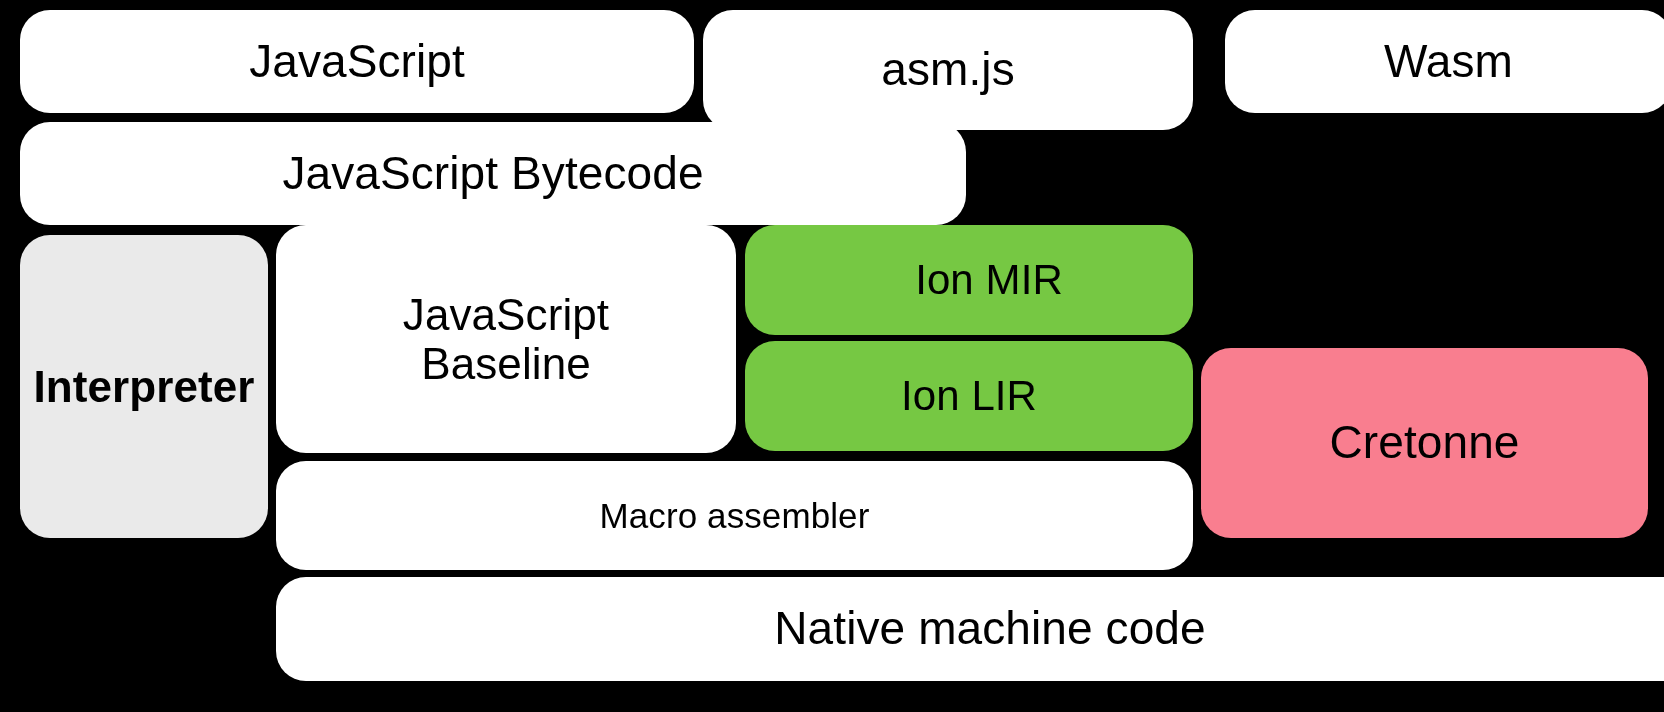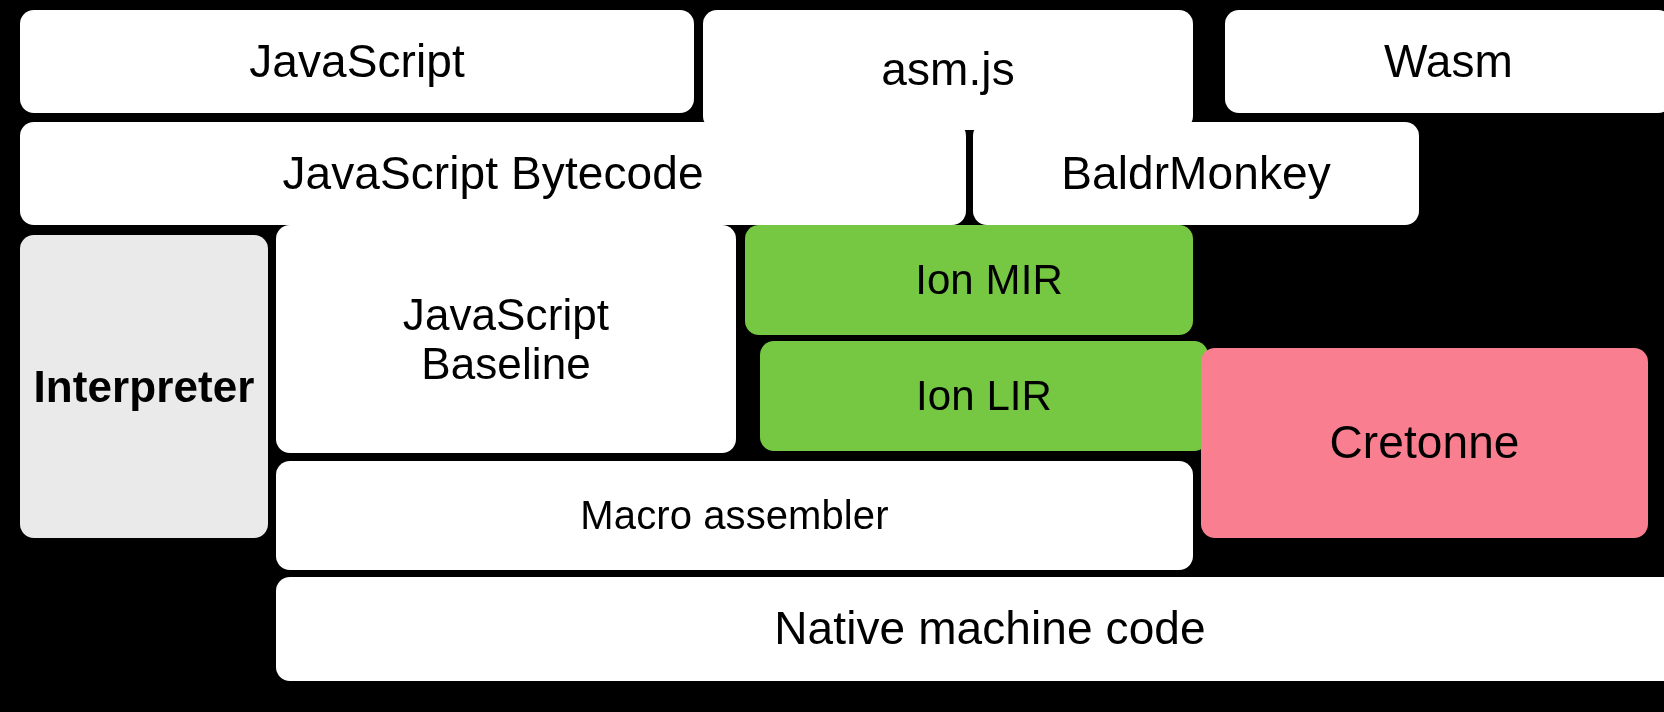--- a/index.html
+++ b/index.html
@@ -15,21 +15,21 @@
     overflow: hidden;
     font-family: "Liberation Sans", sans-serif;
   }
   .node {
     position: absolute;
     box-sizing: border-box;
     display: flex;
     align-items: center;
     justify-content: center;
     text-align: center;
-    border-radius: 14px;
+    border-radius: 30px;
     color: #000000;
     line-height: 1.12;
     white-space: pre-line;
     font-weight: 400;
     letter-spacing: 0.1px;
   }
   .fill-white { background: #FFFFFF; }
   .fill-gray  { background: #EAEAEA; font-weight: bold; }
   .fill-green { background: #76C843; }
   .fill-pink  { background: #F97E8F; }
@@ -40,41 +40,40 @@
   .n-wasm             { left: 1201px; top: 10px;  width: 447px;  height: 103px; font-size: 46px; margin-left: 24px; }
 
   
   .n-js-bytecode      { left: 20px;   top: 122px; width: 946px;  height: 103px; font-size: 46px; text-align: center; }
   .n-baldrmonkey      { left: 973px;  top: 122px; width: 446px;  height: 103px; font-size: 46px; }
 
   
   .n-interpreter      { left: 20px;   top: 235px; width: 248px;  height: 303px; font-size: 44px; }
   .n-js-baseline      { left: 276px;  top: 225px; width: 460px;  height: 228px; font-size: 44px; }
   .n-ion-mir          { left: 745px;  top: 225px; width: 448px;  height: 110px; font-size: 42px; padding-left: 40px; }
-  .n-ion-lir          { left: 745px;  top: 341px; width: 448px;  height: 110px; font-size: 42px; margin-left: 15px; }
+  .n-ion-lir          { left: 745px;  top: 341px; width: 448px;  height: 110px; font-size: 42px; }
   .n-cretonne         { left: 1201px; top: 348px; width: 447px;  height: 190px; font-size: 46px; }
-  .n-macro-asm        { left: 276px;  top: 461px; width: 917px;  height: 109px; font-size: 40px; }
+  .n-macro-asm        { left: 276px;  top: 461px; width: 917px;  height: 109px; font-size: 35px; }
 
   
   .n-native           { left: 276px;  top: 577px; width: 1428px; height: 104px; font-size: 46px; }
 </style>
 </head>
 <body>
 
 <div id="stage">
 
   <div class="node fill-white n-javascript">JavaScript</div>
 
   <div class="node fill-white n-asmjs">asm.js</div>
 
   <div class="node fill-white n-wasm">Wasm</div>
 
   <div class="node fill-white n-js-bytecode">JavaScript Bytecode</div>
 
-  <div class="node fill-white n-baldrmonkey">BaldrMonkey</div>
 
   <div class="node fill-gray n-interpreter">Interpreter</div>
 
   <div class="node fill-white n-js-baseline">JavaScript
 Baseline</div>
 
   <div class="node fill-green n-ion-mir">Ion MIR</div>
 
   <div class="node fill-green n-ion-lir">Ion LIR</div>
 

